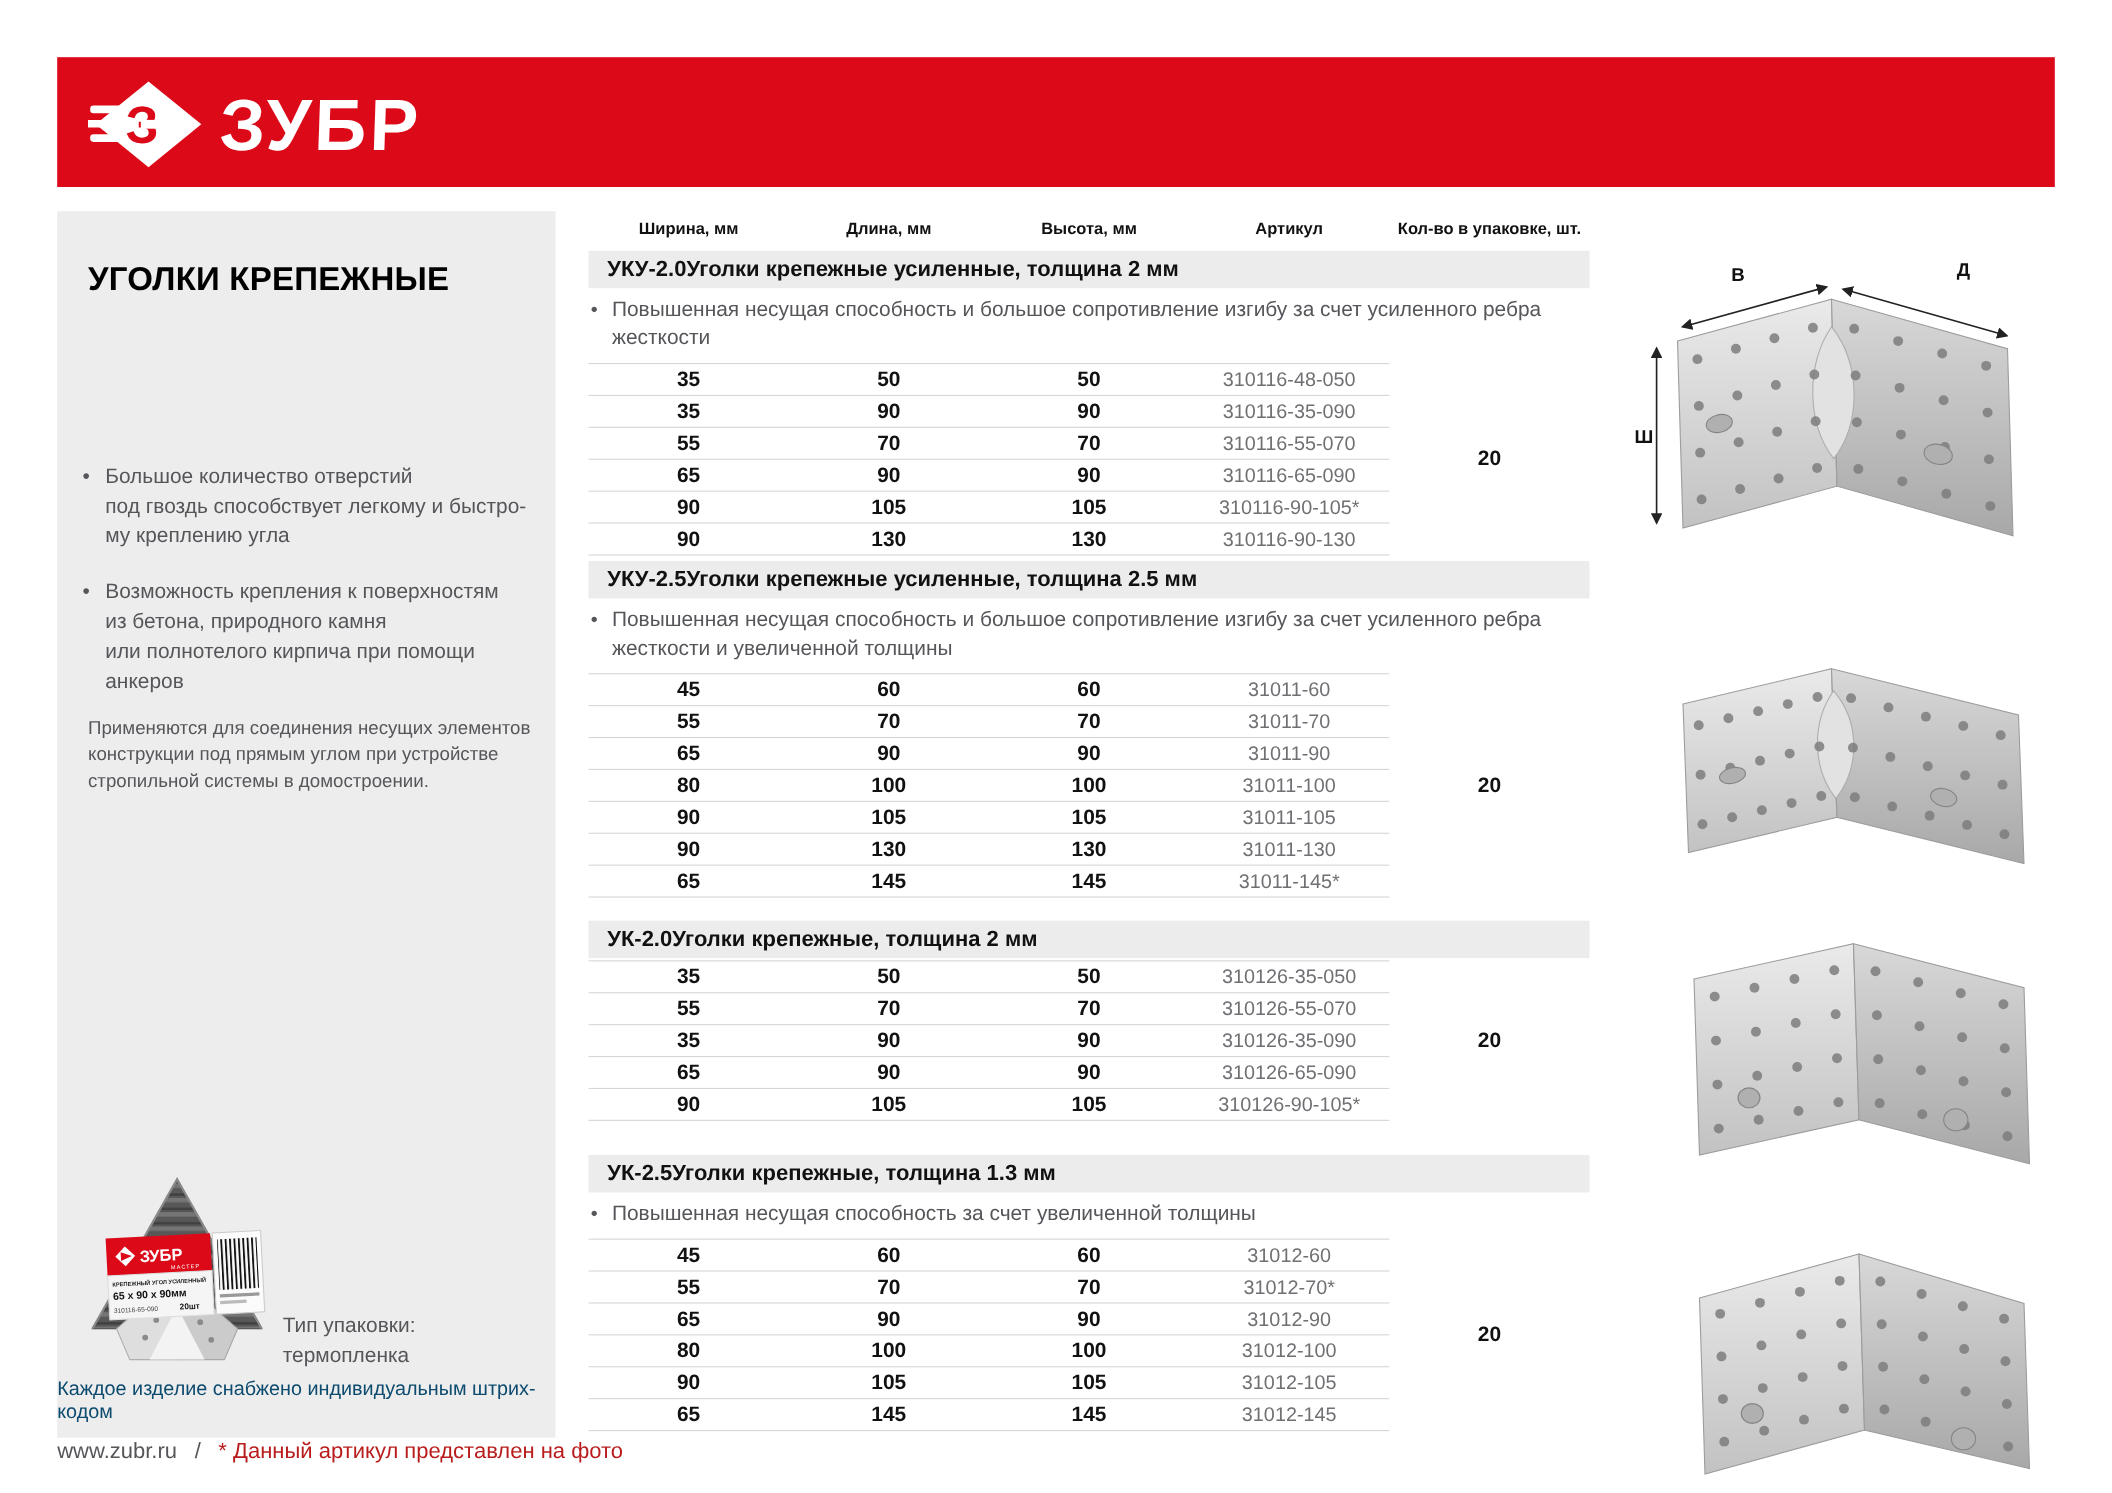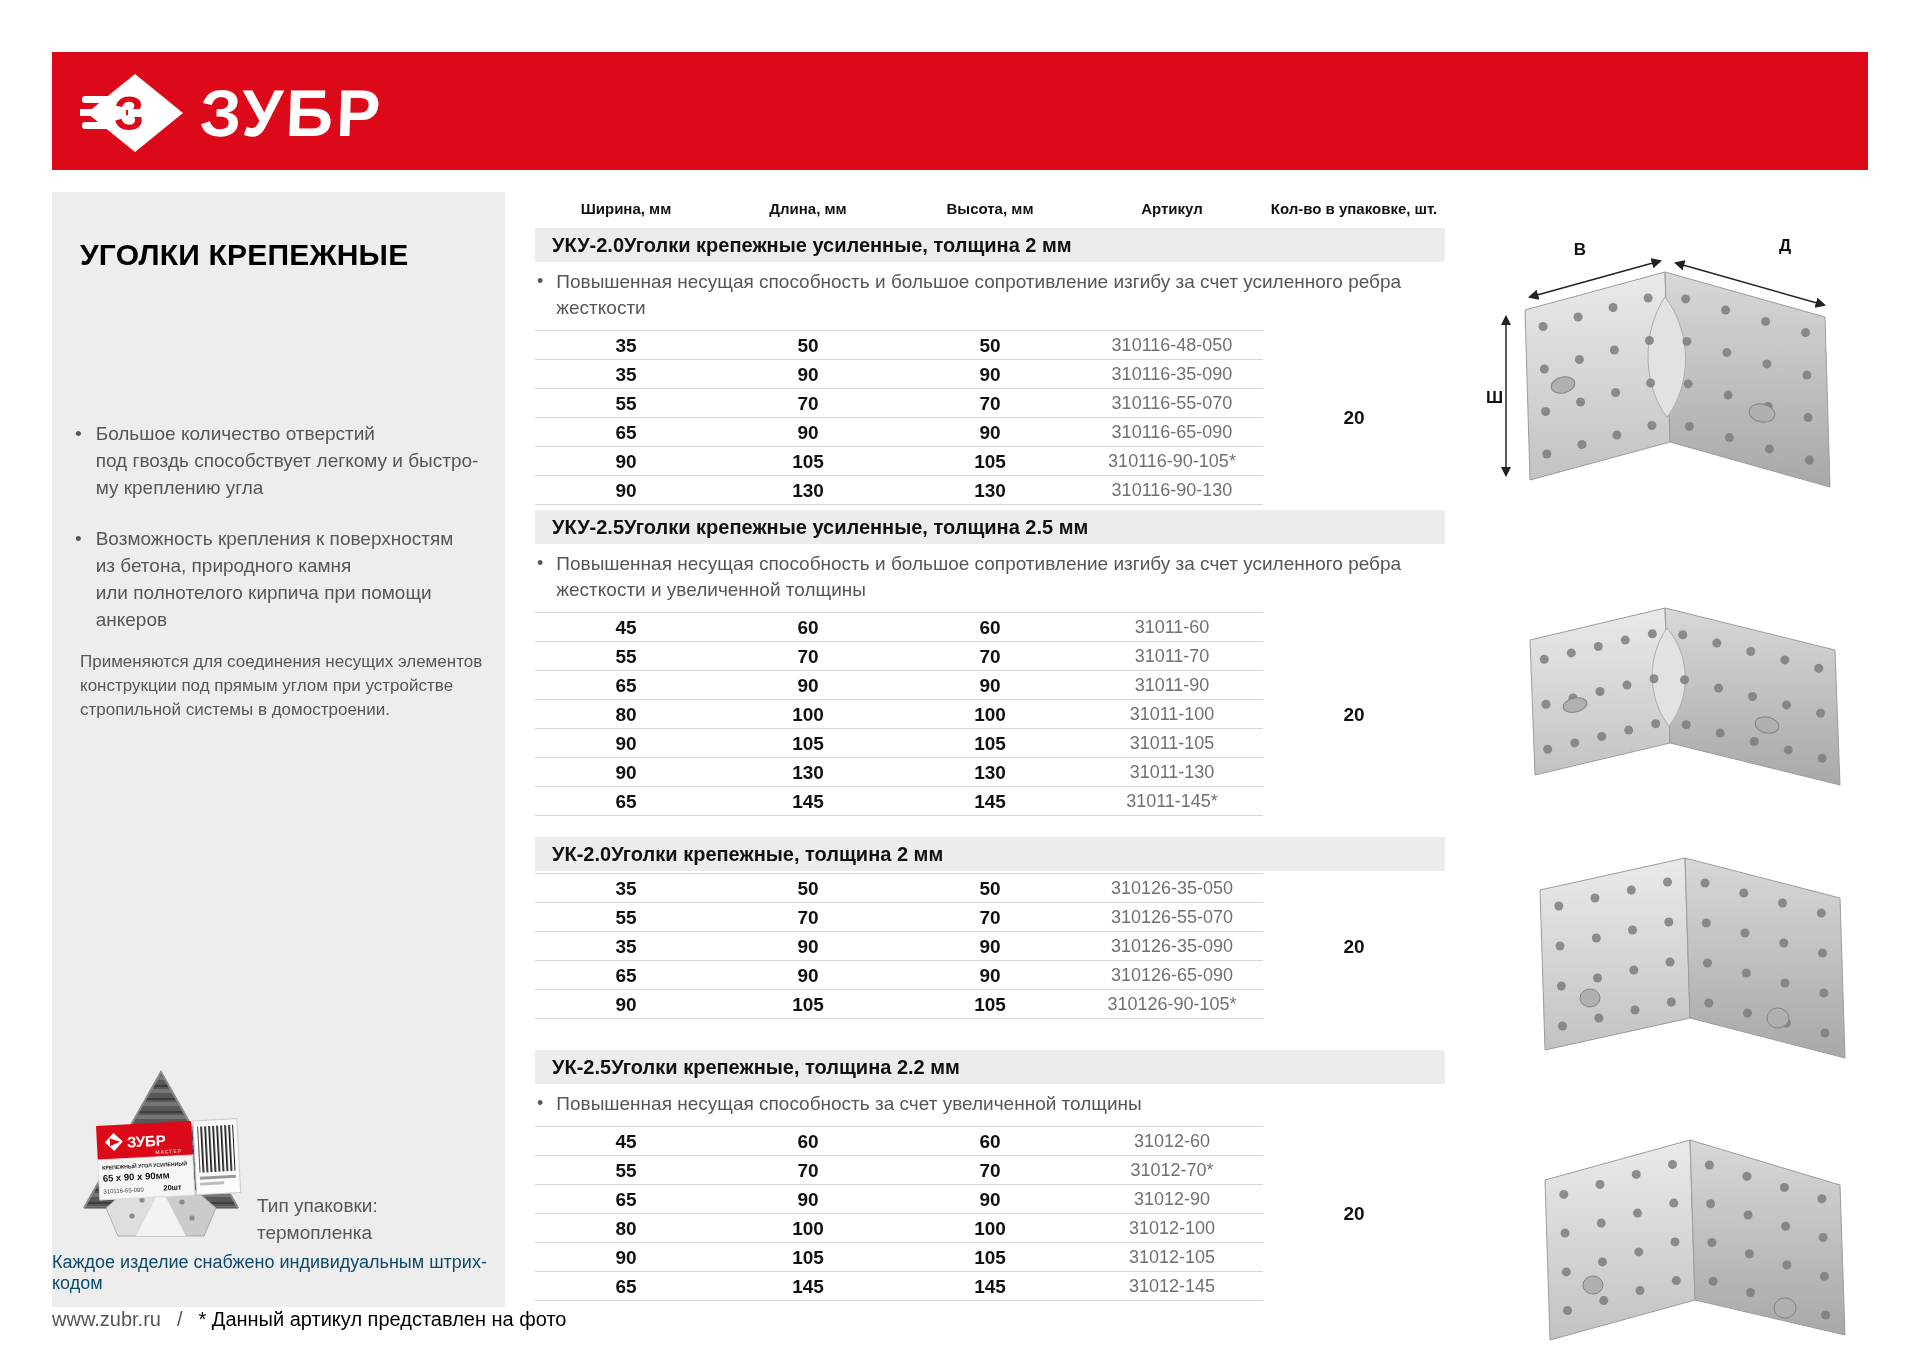--- a/index.html
+++ b/index.html
@@ -50,21 +50,21 @@
   
   .fig{position:absolute;}
   .fig1{left:1480px;top:235px;} .fig2{left:1505px;top:580px;}
   .fig3{left:1510px;top:830px;} .fig4{left:1505px;top:1110px;}
   .dim-label{font-size:17px;font-weight:bold;fill:#111;}
   .brand-fill{fill:var(--brand-red);}
 
   
   .footer{position:absolute;left:52px;top:1308px;font-size:20px;color:var(--text-gray);}
   .footer .sep{margin:0 16px;}
-  .footer .note{color:#000000;}
+  .footer .note{color:#b91c1c;}
 </style>
 </head>
 <body>
 
 <div class="page">
 
   <svg width="0" height="0" style="position:absolute" aria-hidden="true">
     <defs>
       <linearGradient id="gFaceL" x1="0" y1="0" x2="0" y2="1">
         <stop offset="0" stop-color="#eaeaea"></stop>
@@ -305,21 +305,21 @@
               <div class="cell">105</div>
               <div class="cell">105</div>
               <div class="cell art">310126-90-105*</div>
             </div>
             <div class="sec-qty">20</div>
           </div>
         </div>
         <div class="section" style="top: 858px;">
           <div class="sec-bar">
             <span class="sec-code">УК-2.5</span>
-            <span class="sec-name">Уголки крепежные, толщина 2.2 мм</span>
+            <span class="sec-name">Уголки крепежные, толщина 1.3 мм</span>
           </div>
           <div class="sec-bullet">
             <span class="dot">•</span>
             <span class="txt">Повышенная несущая способность за счет увеличенной толщины</span>
           </div>
           <div class="sec-rows">
             <div class="row">
               <div class="cell">45</div>
               <div class="cell">60</div>
               <div class="cell">60</div>

